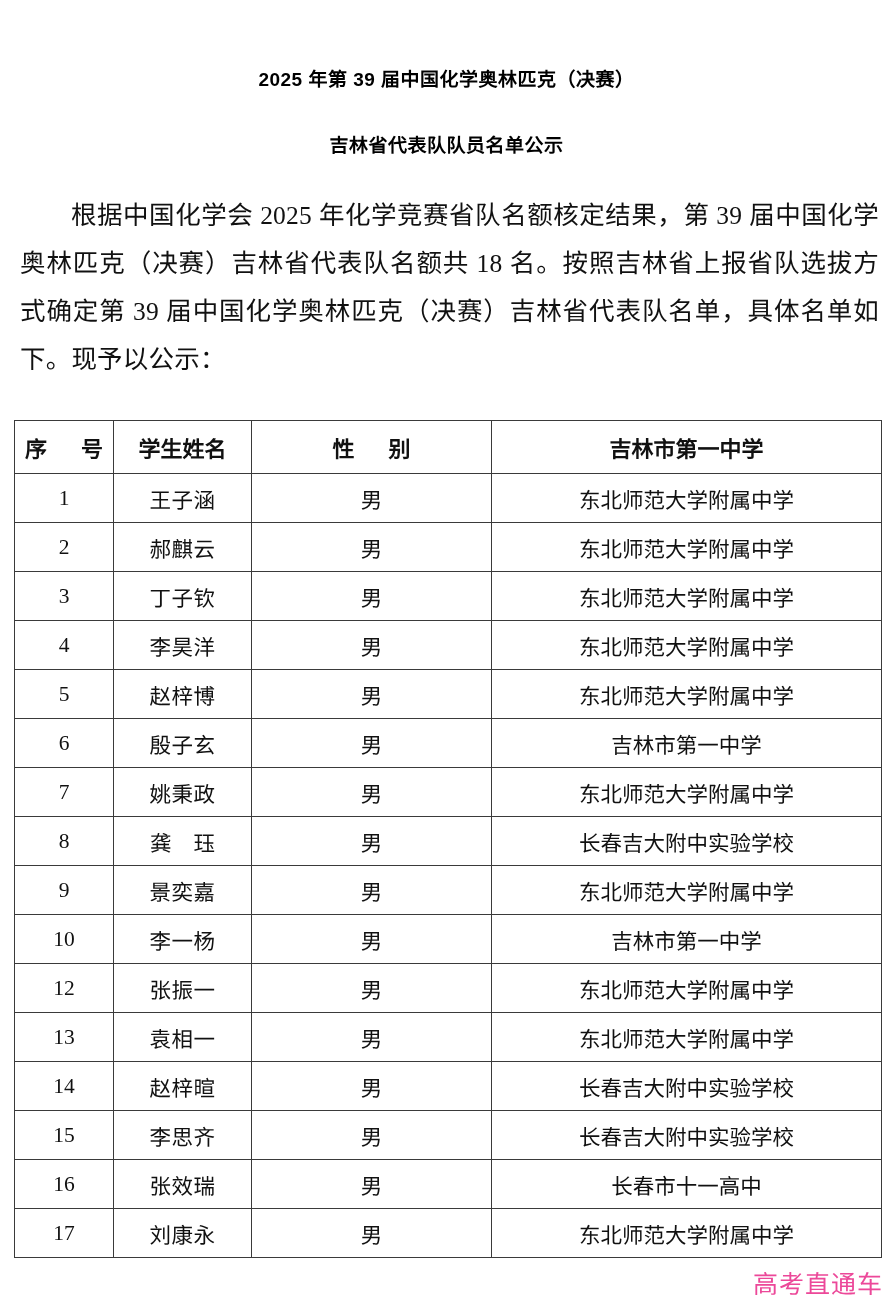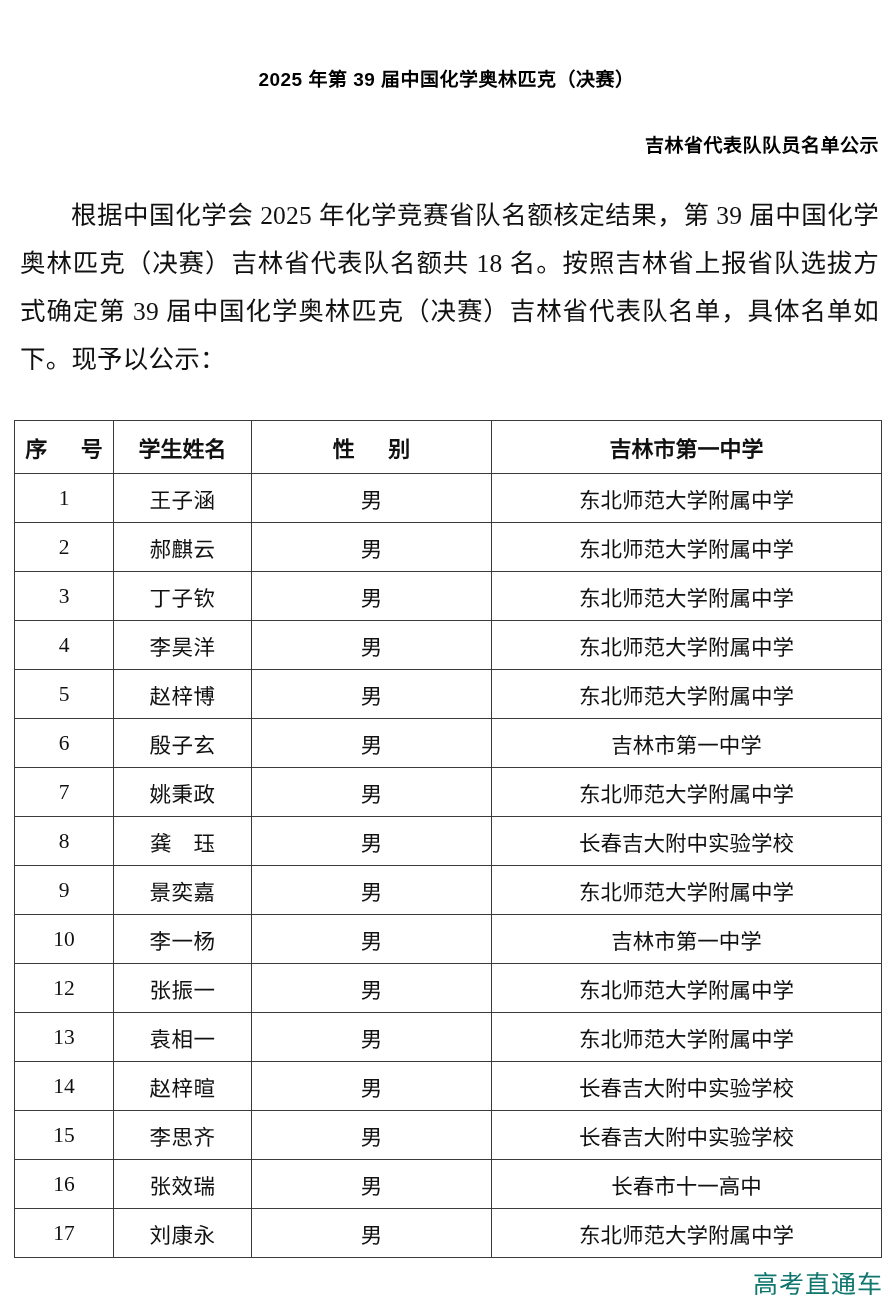--- a/index.html
+++ b/index.html
@@ -34,21 +34,20 @@
     letter-spacing: 0.5px;
     line-height: 1.28;
     color: #000;
     white-space: nowrap;
   }
   .title-line-1 {
     padding-top: 55px;
   }
   .title-line-2 {
     padding-top: 29px;
-    text-align: right;
   }
 
   
   .body-para {
     margin-top: 34px;
     font-size: 25.5px;
     line-height: 48px;
     text-align: justify;
     text-justify: inter-ideograph;
     text-indent: 2em;
@@ -93,31 +92,30 @@
     letter-spacing: 0.5px;
   }
   
   .roster-table td.cell-name.wide {
     letter-spacing: 22px;
     text-indent: 22px;
   }
   .hdr-spaced {
     letter-spacing: 14px;
     margin-right: -14px;
-    font-family: Liberation Serif, serif;
   }
 
   
   .watermark {
     position: absolute;
     right: 10px;
     bottom: 20px;
     font-family: "Liberation Sans", "DejaVu Sans", sans-serif;
     font-size: 25px;
-    color: #0f766e;
+    color: #ec4899;
     letter-spacing: 1px;
     pointer-events: none;
     user-select: none;
     white-space: nowrap;
   }
 </style>
 </head>
 <body>
 
 <div class="page">

